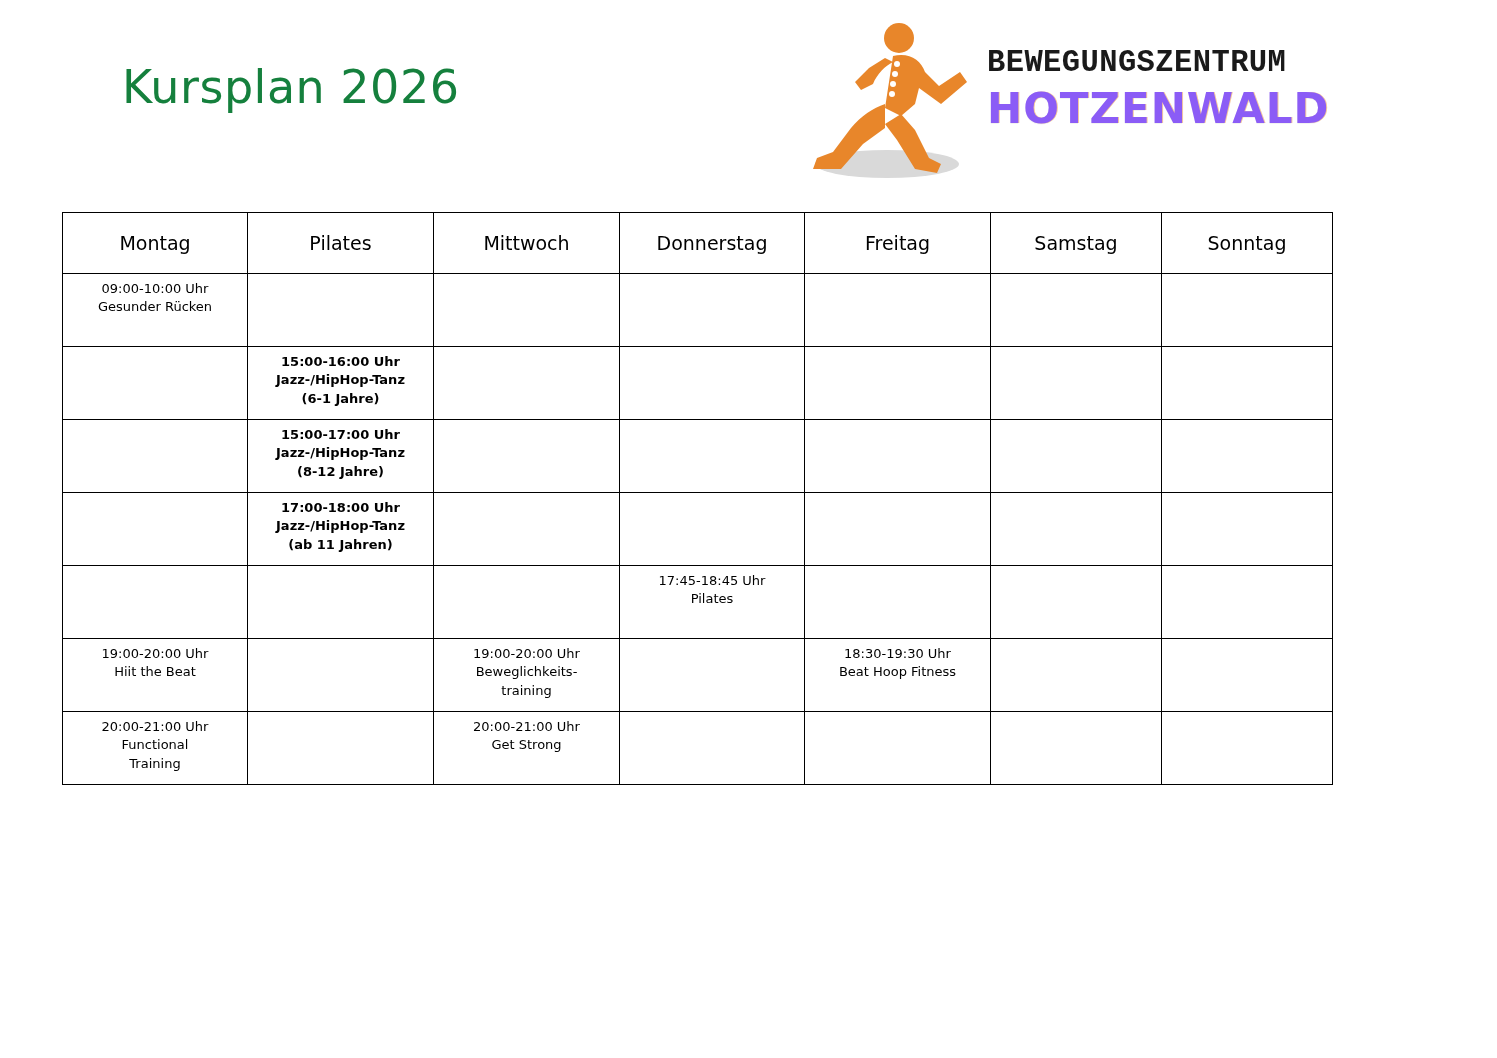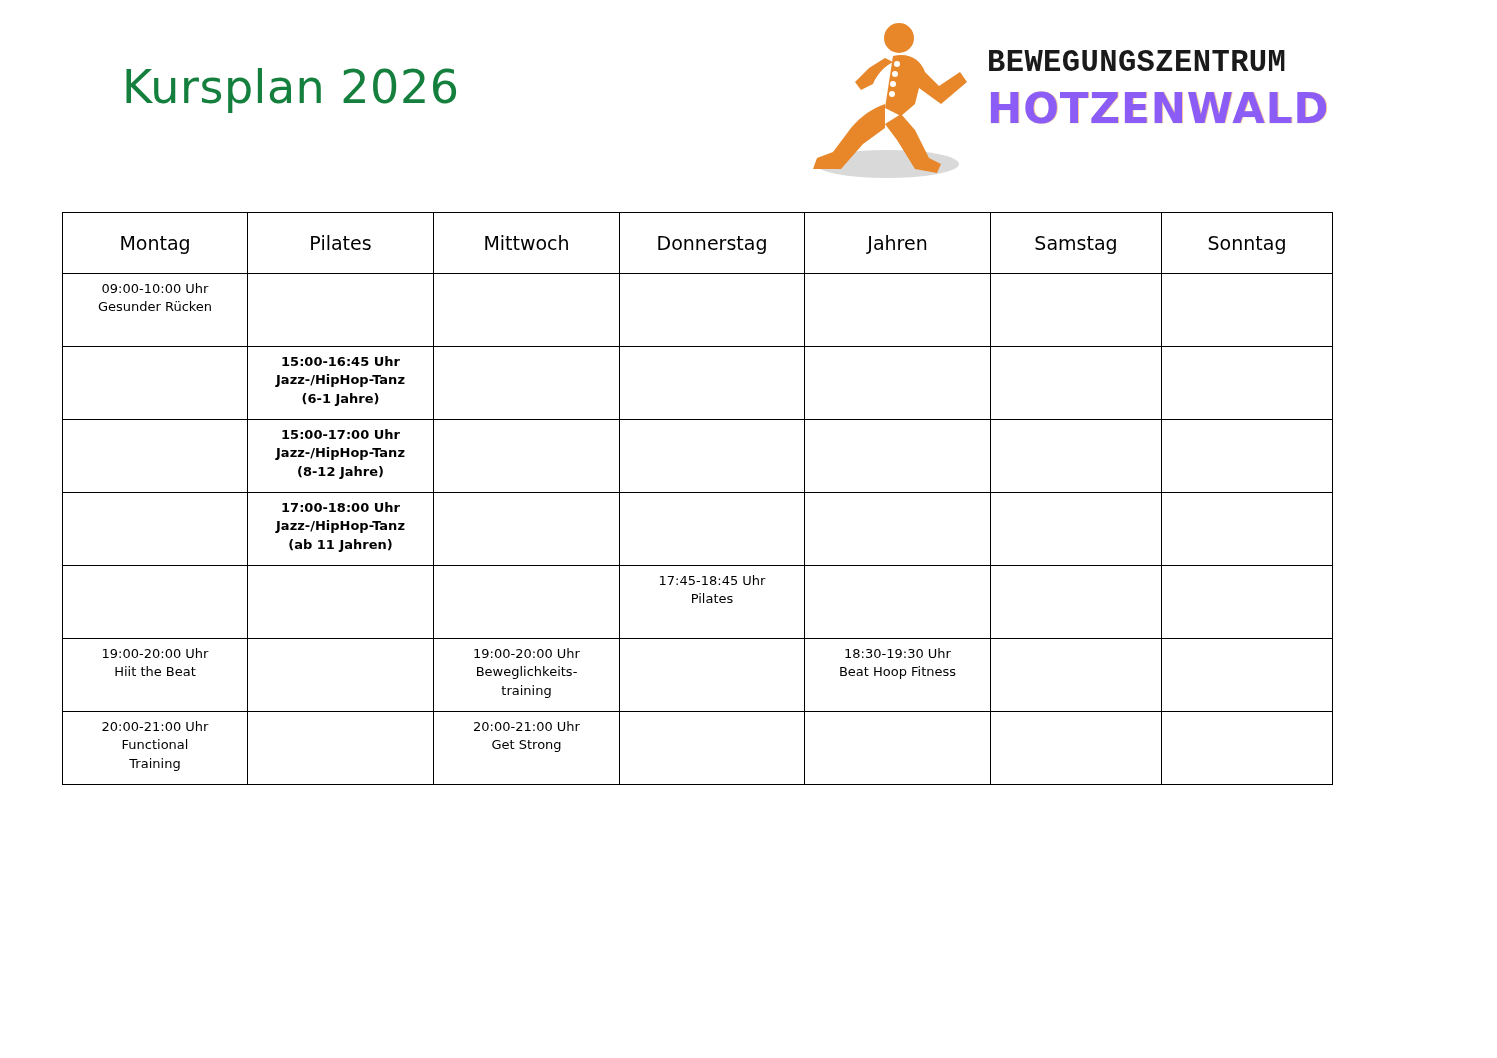--- a/index.html
+++ b/index.html
@@ -164,21 +164,21 @@
       <col class="c4">
         <col class="c5">
         <col class="c6">
     </colgroup>
     <thead>
       <tr id="header-row">
           <th>Montag</th>
           <th>Pilates</th>
           <th>Mittwoch</th>
           <th>Donnerstag</th>
-          <th>Jahren</th>
+          <th>Freitag</th>
           <th>Samstag</th>
           <th>Sonntag</th>
         </tr>
     </thead>
     <tbody id="table-body">
         <tr>
           <td>
             <span class="cell-line">09:00-10:00 Uhr</span>
             <span class="cell-line">Gesunder Rücken</span>
           </td>
@@ -199,21 +199,21 @@
           </td>
           <td>
             <span class="empty-cell"></span>
           </td>
         </tr>
         <tr>
           <td class="mid">
             <span class="empty-cell"></span>
           </td>
           <td class="mid">
-            <span class="cell-line bold">15:00-16:45 Uhr</span>
+            <span class="cell-line bold">15:00-16:00 Uhr</span>
             <span class="cell-line bold">Jazz-/HipHop-Tanz</span>
             <span class="cell-line bold">(6-1 Jahre)</span>
           </td>
           <td class="mid">
             <span class="empty-cell"></span>
           </td>
           <td class="mid">
             <span class="empty-cell"></span>
           </td>
           <td class="mid">

